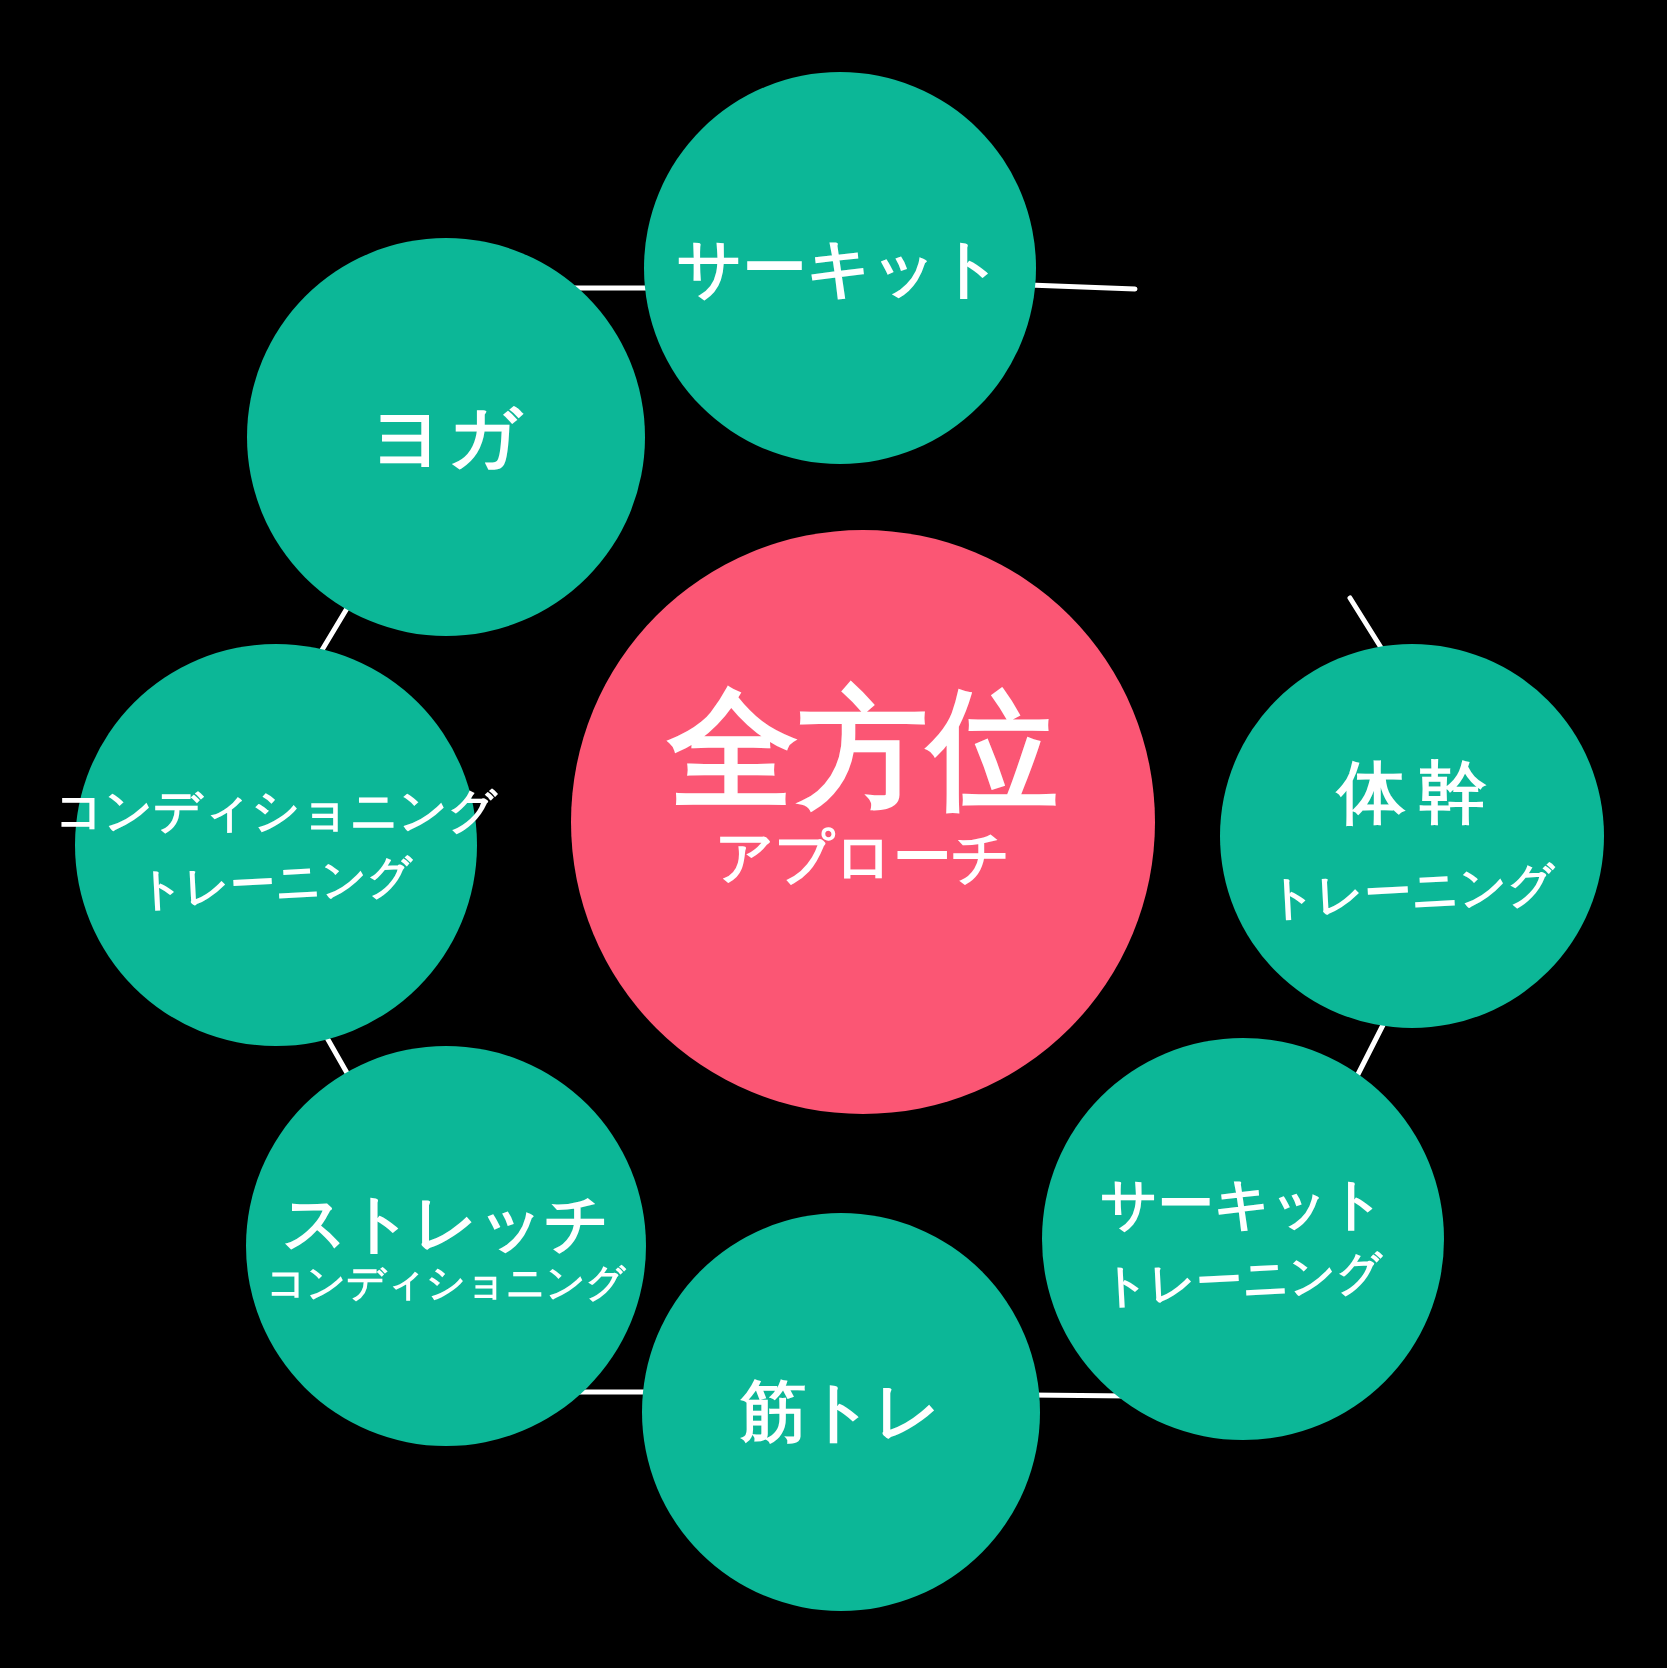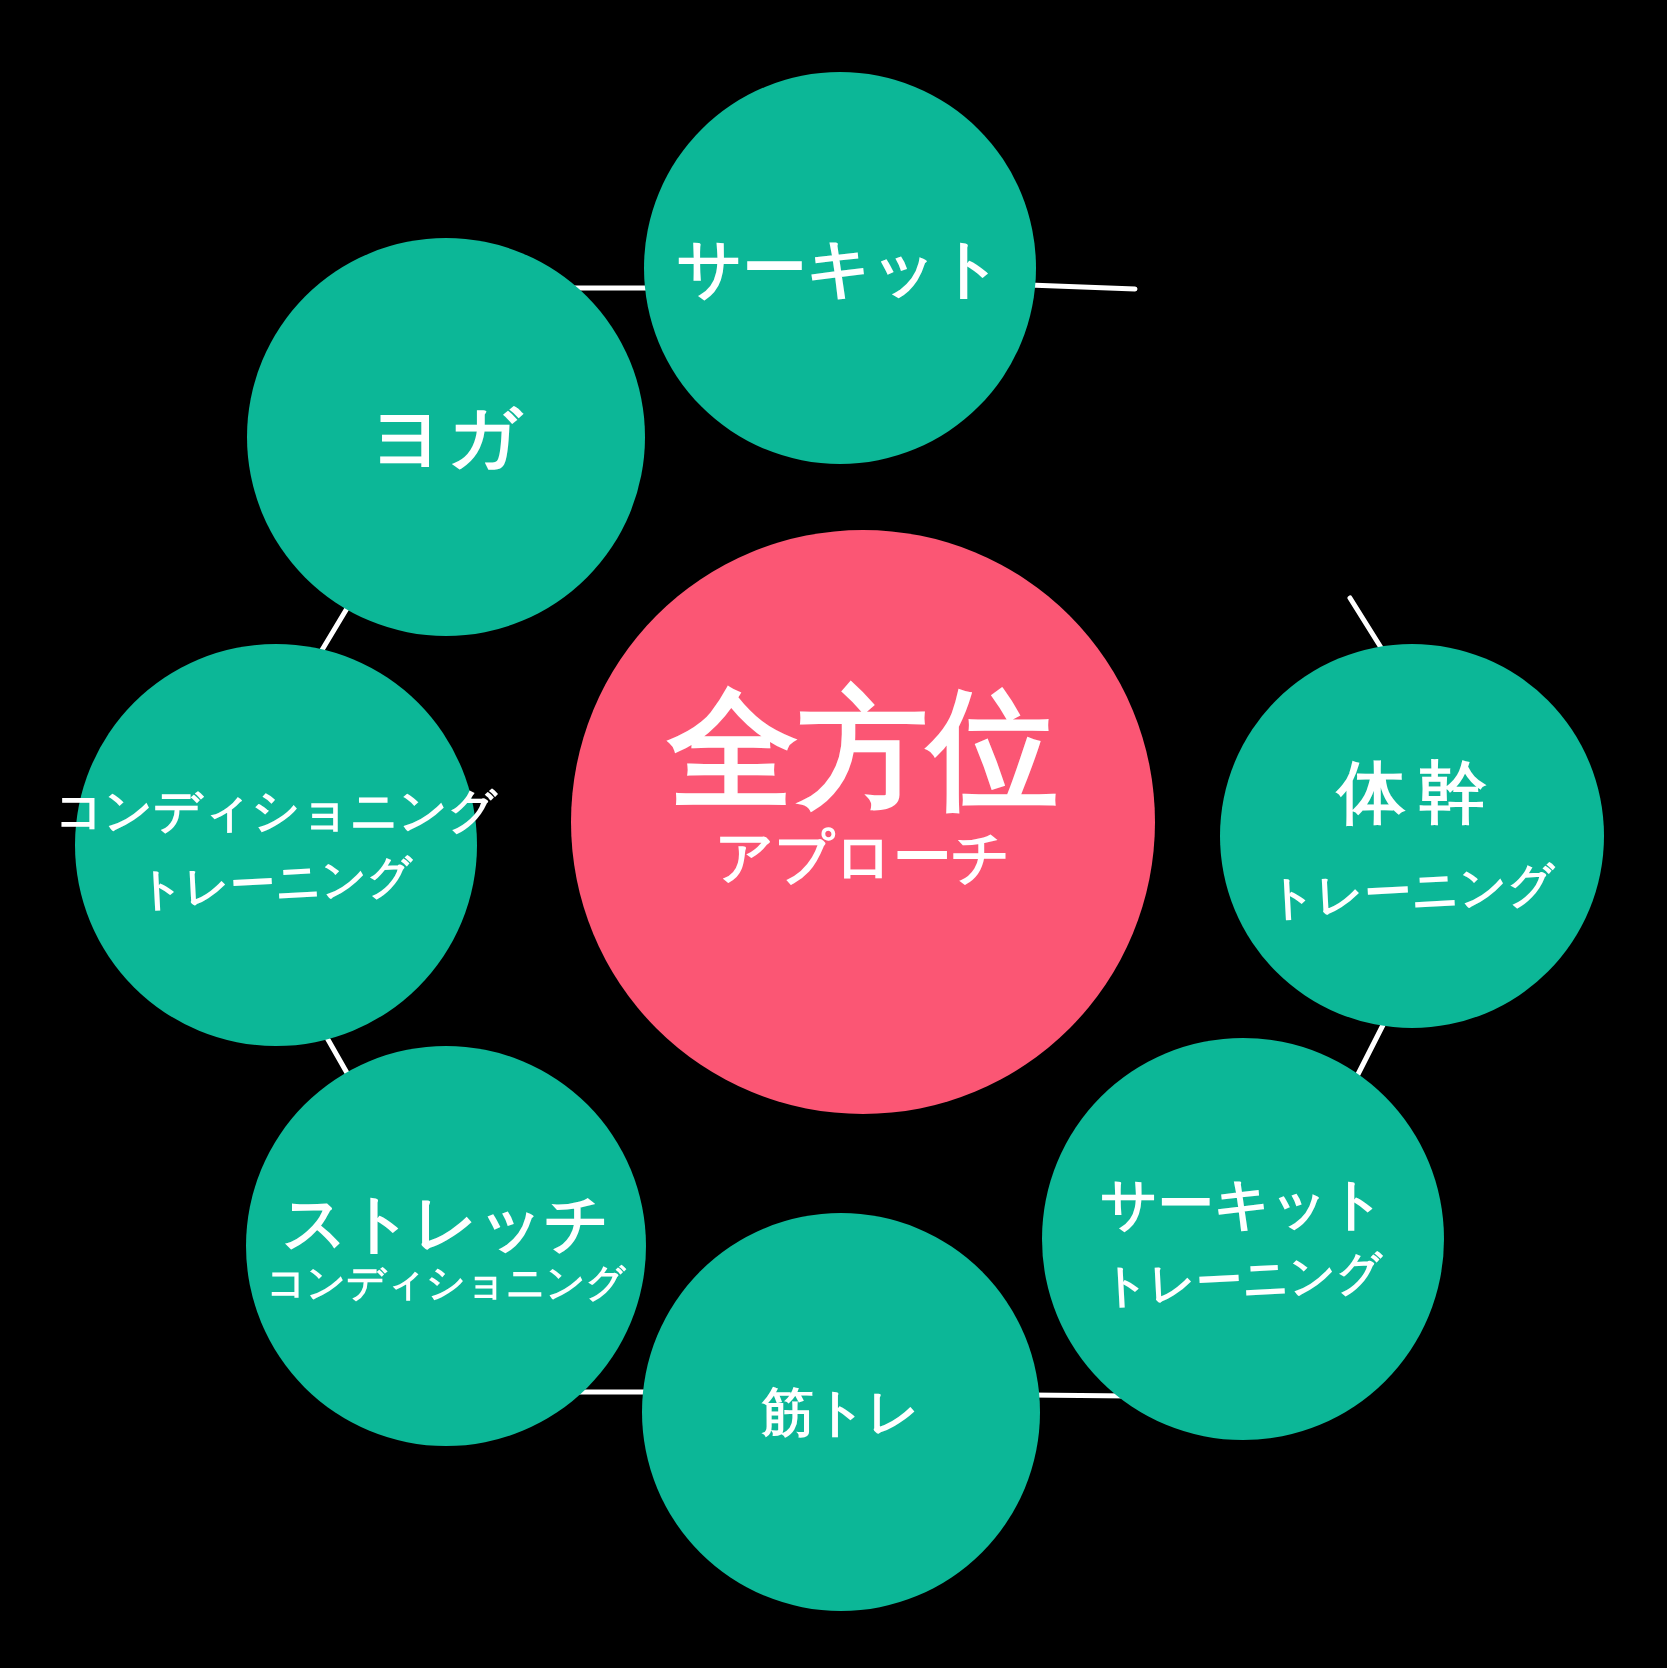--- a/index.html
+++ b/index.html
@@ -57,21 +57,21 @@
   .c-center     { left: 571px;  top: 530px;  width: 584px; height: 584px;
                   background: var(--center, #fb5674); row-gap: 14px; padding-bottom: 74px; }
   
   .c-pilates    .l1 { font-size: 64px; }
   .c-aerobic    .l1 { font-size: 70px; }
   .c-aerobic    .l2 { font-size: 70px; }
   .c-core       .l1 { font-size: 68px; letter-spacing: 0.2em; margin-right: -0.2em; }
   .c-core       .l2 { font-size: 47px; transform: rotate(-3deg); }
   .c-circuit    .l1 { font-size: 56px; }
   .c-circuit    .l2 { font-size: 46px; transform: rotate(-3deg); }
-  .c-strength   .l1 { font-size: 52px; }
+  .c-strength   .l1 { font-size: 66px; }
   .c-stretch    .l1 { font-size: 64px; }
   .c-stretch    .l2 { font-size: 39px; }
   .c-functional .l1 { font-size: 48px; }
   .c-functional .l2 { font-size: 45px; transform: rotate(-3deg); }
   .c-yoga       .l1 { font-size: 72px; letter-spacing: 0.05em; margin-right: -0.05em; }
   .c-center .title    { font-size: 130px; }
   .c-center .subtitle { font-size: 58px; }
 </style>
 </head>
 <body>

